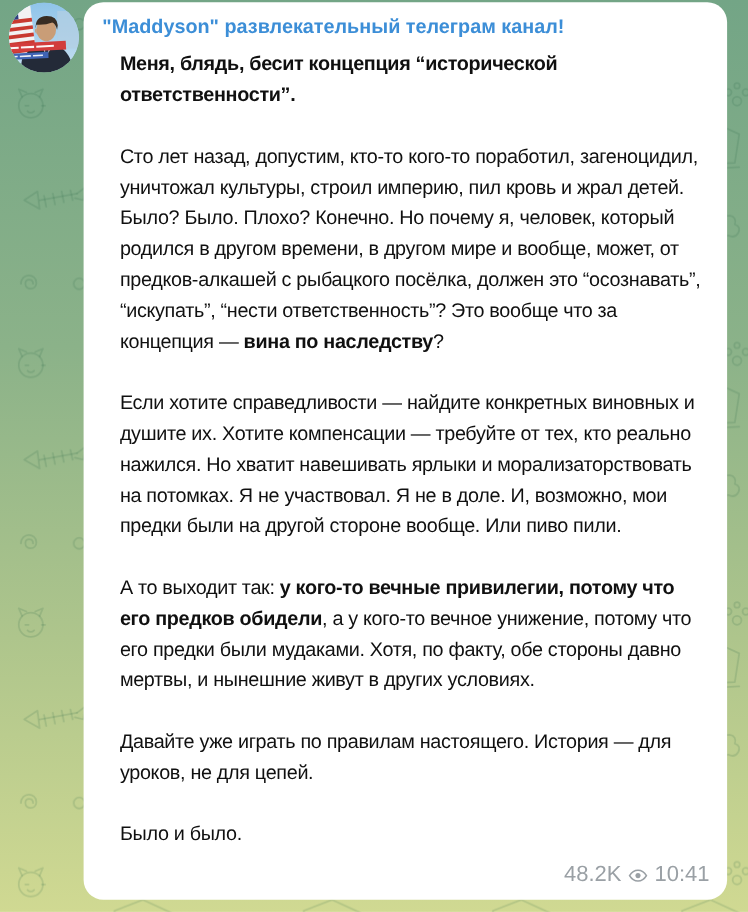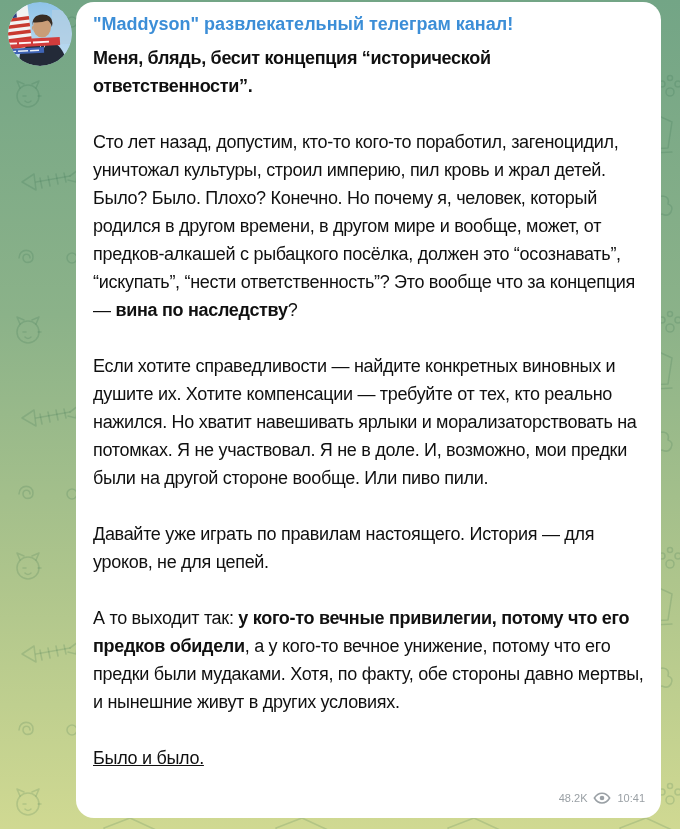--- a/index.html
+++ b/index.html
@@ -18,26 +18,26 @@
   .bubble{
     position:absolute;left:76px;top:2px;width:585px;height:816px;
     background:#ffffff;border-radius:18px;box-sizing:border-box;
     padding:10px 16px 12px 17px;
   }
   .title{
     color:#3c8ed7;font-weight:bold;font-size:18px;line-height:25px;
     margin:0 0 7px 0;white-space:nowrap;overflow:hidden;
   }
   .msg{font-size:18px;line-height:28px;letter-spacing:-0.3px;color:#101010;}
-  .msg p{margin:0 0 28px 0;}
-  .msg p:last-child{margin-bottom:0;text-decoration:underline;}
+  .msg p{margin:0 0 28px 16px;}
+  .msg p:last-child{margin-bottom:0;}
   .msg .b{font-weight:bold;}
   .meta{
     position:absolute;right:16px;bottom:11px;display:flex;align-items:center;
-    gap:6px;color:#9aa0a5;font-size:11px;letter-spacing:0;background:#fff;padding-left:6px;
+    gap:6px;color:#9aa0a5;font-size:20px;letter-spacing:0;background:#fff;padding-left:6px;
   }
   .meta .eye{display:block;}
 </style>
 </head>
 <body>
 
 <svg class="bg-doodles" width="680" height="829" xmlns="http://www.w3.org/2000/svg">
   <defs>
     <pattern id="doodles" width="172" height="236" patternUnits="userSpaceOnUse">
       <g fill="none" stroke="#1f5c3f" stroke-opacity="0.16" stroke-width="1.6" stroke-linecap="round" stroke-linejoin="round">
@@ -143,22 +143,22 @@
     </g>
   </svg>
 </div>
 
 <div class="bubble">
   <div class="title">"Maddyson" развлекательный телеграм канал!</div>
   <div class="msg">
       <p><span class="b">Меня, блядь, бесит концепция “исторической ответственности”.</span></p>
       <p><span>Сто лет назад, допустим, кто-то кого-то поработил, загеноцидил, уничтожал культуры, строил империю, пил кровь и жрал детей. Было? Было. Плохо? Конечно. Но почему я, человек, который родился в другом времени, в другом мире и вообще, может, от предков-алкашей с рыбацкого посёлка, должен это “осознавать”, “искупать”, “нести ответственность”? Это вообще что за концепция — </span><span class="b">вина по наследству</span><span>?</span></p>
       <p><span>Если хотите справедливости — найдите конкретных виновных и душите их. Хотите компенсации — требуйте от тех, кто реально нажился. Но хватит навешивать ярлыки и морализаторствовать на потомках. Я не участвовал. Я не в доле. И, возможно, мои предки были на другой стороне вообще. Или пиво пили.</span></p>
+      <p><span>А то выходит так: </span><span class="b">у кого-то вечные привилегии, потому что его предков обидели</span><span>, а у кого-то вечное унижение, потому что его предки были мудаками. Хотя, по факту, обе стороны давно мертвы, и нынешние живут в других условиях.</span></p>
       <p><span>Давайте уже играть по правилам настоящего. История — для уроков, не для цепей.</span></p>
-      <p><span>А то выходит так: </span><span class="b">у кого-то вечные привилегии, потому что его предков обидели</span><span>, а у кого-то вечное унижение, потому что его предки были мудаками. Хотя, по факту, обе стороны давно мертвы, и нынешние живут в других условиях.</span></p>
       <p><span>Было и было.</span></p>
     </div>
   <div class="meta">
     <span>48.2K</span>
     <svg class="eye" width="18" height="18" viewBox="0 0 24 24">
       <path d="M12 5.5C6.8 5.5 3 10 1.8 12 3 14 6.8 18.5 12 18.5S21 14 22.2 12C21 10 17.2 5.5 12 5.5z" fill="none" stroke="#9aa0a5" stroke-width="2"></path>
       <circle cx="12" cy="12" r="3.1" fill="#9aa0a5"></circle>
     </svg>
     <span>10:41</span>
   </div>

